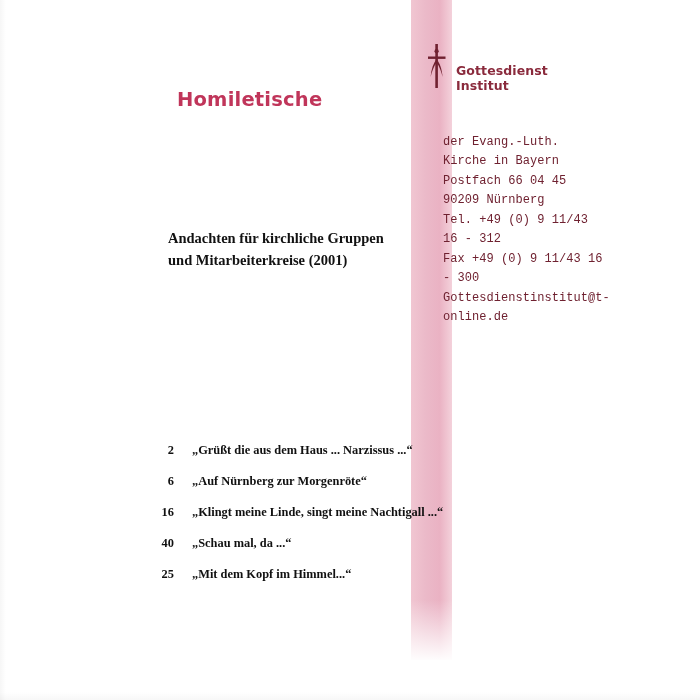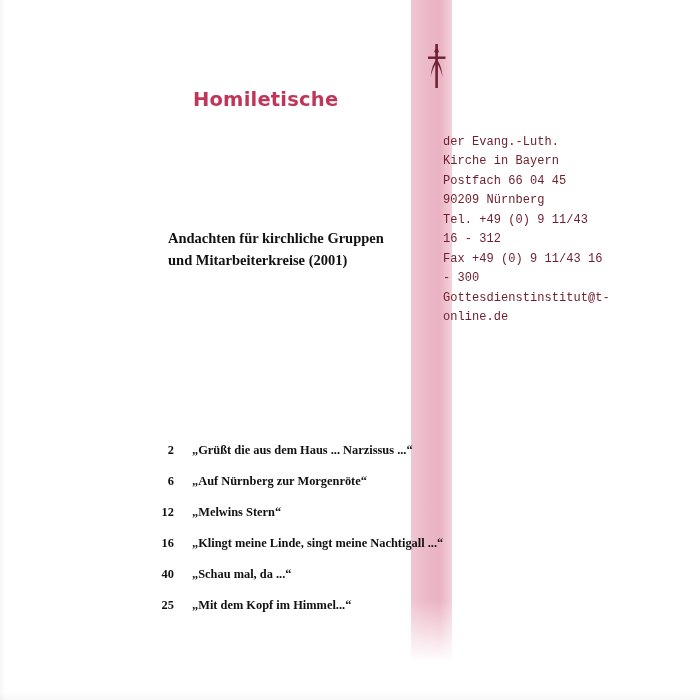--- a/index.html
+++ b/index.html
@@ -51,21 +51,20 @@
     position: absolute;
     left: 177px;
     top: 86px;
     width: 220px;
     font-family: "DejaVu Sans", sans-serif;
     font-weight: bold;
     font-size: 19.5px;
     line-height: 1.42;
     color: #c0355a;
     letter-spacing: 0.2px;
-    margin-left: 16px;
   }
   
   .subtitle {
     position: absolute;
     left: 168px;
     top: 228px;
     width: 250px;
     font-family: "Liberation Serif", serif;
     font-weight: bold;
     font-size: 14.5px;
@@ -171,20 +170,24 @@
           <svg width="26" height="46" viewBox="0 0 26 46" xmlns="http://www.w3.org/2000/svg">
             <g fill="#6f2130">
               <rect x="11.3" y="0" width="2.6" height="44"></rect>
               <rect x="4" y="12.5" width="17.5" height="2.4"></rect>
               <path d="M12.6 15 C9.5 19, 7.2 25, 6.6 33 C7.8 28, 9.6 22.5, 12.6 18.5 Z"></path>
               <path d="M12.6 15 C15.7 19, 18 25, 18.6 33 C17.4 28, 15.6 22.5, 12.6 18.5 Z"></path>
               <circle cx="12.6" cy="7.2" r="2.1"></circle>
             </g>
           </svg>
         </div>
+        <div class="logo-name">
+          <div>Gottesdienst</div>
+          <div>Institut</div>
+        </div>
       </div>
     </div>
 
     <div class="address">
       <div>der Evang.-Luth. Kirche in Bayern</div>
       <div>Postfach 66 04 45</div>
       <div>90209 Nürnberg</div>
       <div>Tel. +49 (0) 9 11/43 16 - 312</div>
       <div>Fax +49 (0) 9 11/43 16 - 300</div>
       <div>Gottesdienstinstitut@t-online.de</div>
@@ -193,24 +196,20 @@
     <div class="contents">
       <div class="contents-row">
         <span class="contents-page">2</span>
         <span class="contents-title">„Grüßt die aus dem Haus ... Narzissus ...“</span>
       </div>
       <div class="contents-row">
         <span class="contents-page">6</span>
         <span class="contents-title">„Auf Nürnberg zur Morgenröte“</span>
       </div>
       <div class="contents-row">
-        <span class="contents-page">12</span>
-        <span class="contents-title">„Melwins Stern“</span>
-      </div>
-      <div class="contents-row">
         <span class="contents-page">16</span>
         <span class="contents-title">„Klingt meine Linde, singt meine Nachtigall ...“</span>
       </div>
       <div class="contents-row">
         <span class="contents-page">40</span>
         <span class="contents-title">„Schau mal, da ...“</span>
       </div>
       <div class="contents-row">
         <span class="contents-page">25</span>
         <span class="contents-title">„Mit dem Kopf im Himmel...“</span>

